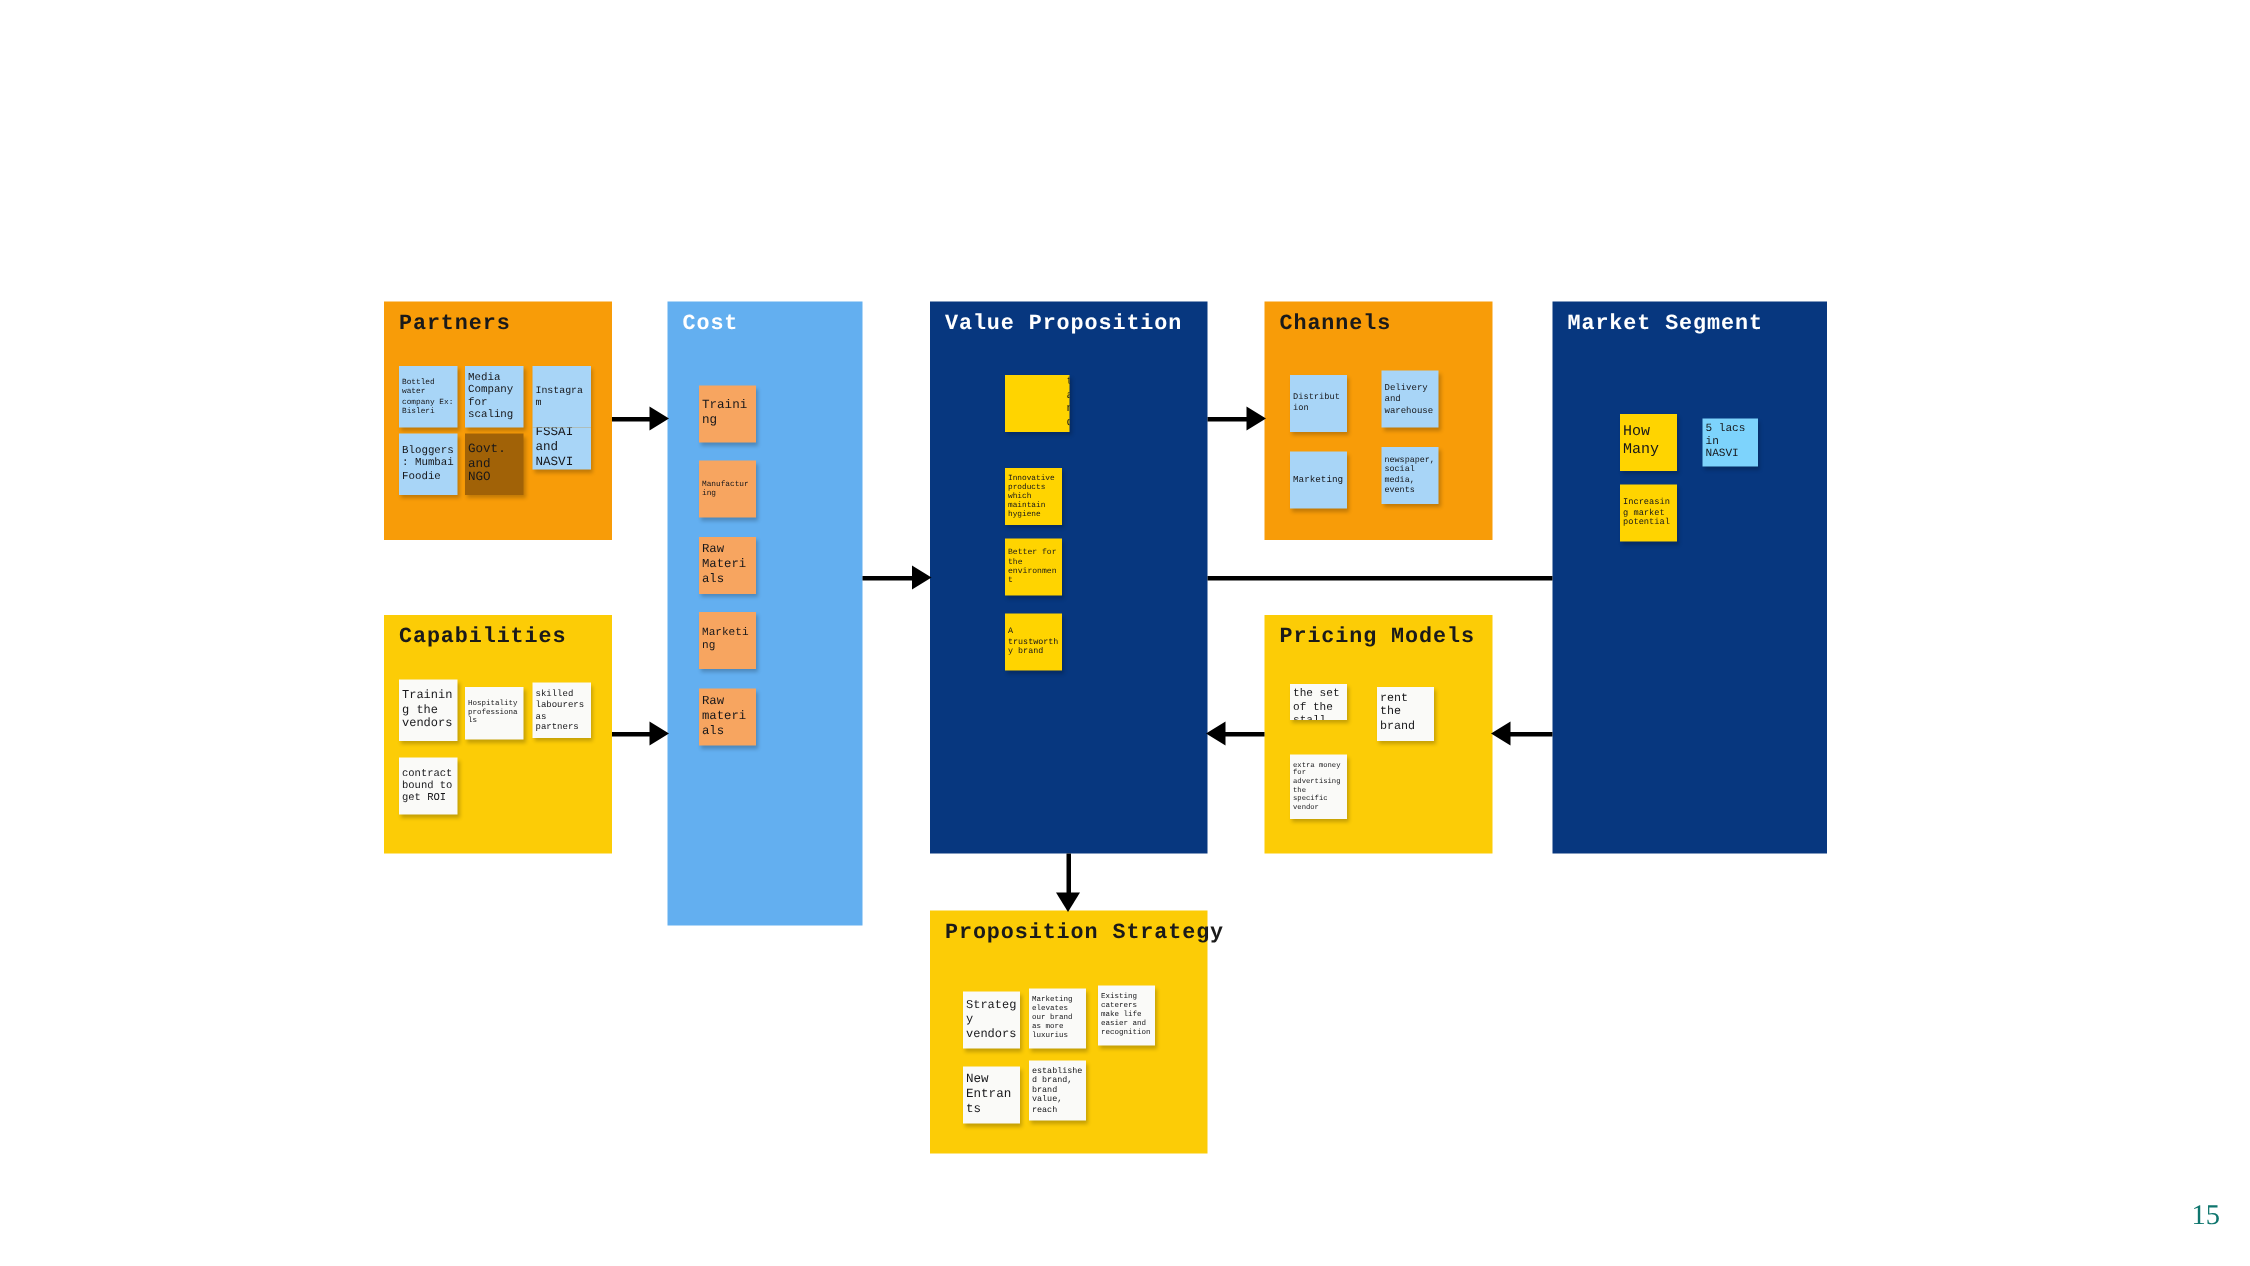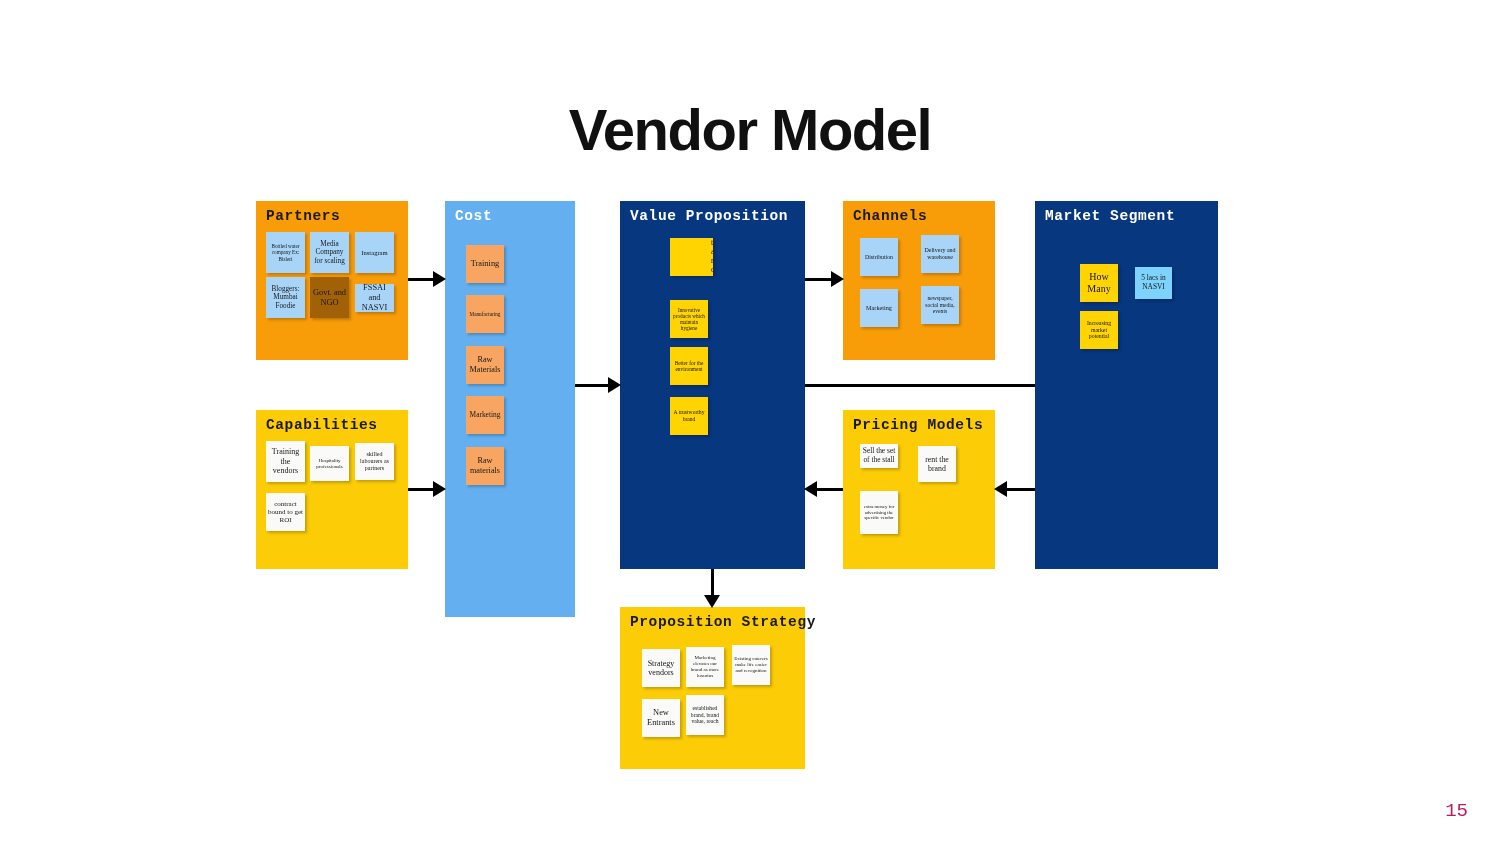--- a/index.html
+++ b/index.html
@@ -32,25 +32,25 @@
     font-size: 58px;
     font-weight: bold;
     letter-spacing: -1.5px;
     color: #101010;
     font-family: "Liberation Sans", sans-serif;
   }
 
   
   #page-number {
     position: absolute;
-    right: 32px;
+    right: 20px;
     bottom: 22px;
     font-size: 19px;
-    color: #be185d;
-    font-family: Liberation Mono, monospace;
+    color: #0f766e;
+    font-family: Liberation Serif, serif;
   }
 
   
   .panel {
     position: absolute;
     box-sizing: border-box;
   }
   .panel-title {
     position: absolute;
     left: 10px;
@@ -64,28 +64,28 @@
   .title-dark { color: #1a1a1a; }
   .title-light { color: #ffffff; }
 
   
   .note {
     position: absolute;
     box-sizing: border-box;
     display: flex;
     align-items: center;
     justify-content: center;
-    text-align: center;
     color: #17171a;
     line-height: 1.18;
     padding: 2px;
     box-shadow: 1.5px 2px 2.5px rgba(0,0,0,0.22);
     overflow: hidden;
     word-wrap: break-word;
-    font-family: Liberation Serif, serif;
+    font-family: Liberation Mono, monospace;
+    margin-top: 12px;
   }
   .note span { display: block; width: 100%; }
 
   
   .conn-line-h {
     position: absolute;
     height: 3px;
     background: #000000;
   }
   .conn-line-v {
@@ -113,41 +113,40 @@
     border-left: 8px solid transparent;
     border-right: 8px solid transparent;
     border-top: 13px solid #000000;
   }
 </style>
 </head>
 <body>
 
 <div id="slide">
 
-  <div id="slide-title">Vendor Model</div>
 
   <div id="panels-layer">
       <div class="panel" style="left: 256px; top: 201px; width: 152px; height: 159px; background: rgb(248, 156, 8);">
         <div class="panel-title title-dark">Partners</div>
         <div class="note" style="left: 10px; top: 31px; width: 39px; height: 41px; background: rgb(168, 213, 247); font-size: 5.2px;">
           <span>Bottled water company Ex: Bisleri</span>
         </div>
         <div class="note" style="left: 54px; top: 31px; width: 39px; height: 41px; background: rgb(168, 213, 247); font-size: 7.2px;">
           <span>Media Company for scaling</span>
         </div>
         <div class="note" style="left: 99px; top: 31px; width: 39px; height: 41px; background: rgb(168, 213, 247); font-size: 6.6px;">
           <span>Instagram</span>
         </div>
         <div class="note" style="left: 10px; top: 76px; width: 39px; height: 41px; background: rgb(168, 213, 247); font-size: 7.2px;">
           <span>Bloggers: Mumbai Foodie</span>
         </div>
         <div class="note" style="left: 54px; top: 76px; width: 39px; height: 41px; background: #a16207; font-size: 8.4px;">
           <span>Govt. and NGO</span>
         </div>
-        <div class="note" style="left: 99px; top: 83px; width: 39px; height: 28px; background: rgb(168, 213, 247); font-size: 8.4px;">
+        <div class="note" style="left: 99px; top: 72px; width: 39px; height: 28px; background: rgb(168, 213, 247); font-size: 8.4px;">
           <span>FSSAI and NASVI</span>
         </div>
       </div>
       <div class="panel" style="left: 256px; top: 410px; width: 152px; height: 159px; background: rgb(252, 204, 6);">
         <div class="panel-title title-dark">Capabilities</div>
         <div class="note" style="left: 10px; top: 31px; width: 39px; height: 41px; background: rgb(250, 250, 248); font-size: 8px;">
           <span>Training the vendors</span>
         </div>
         <div class="note" style="left: 54px; top: 36px; width: 39px; height: 35px; background: rgb(250, 250, 248); font-size: 5px;">
           <span>Hospitality professionals</span>

